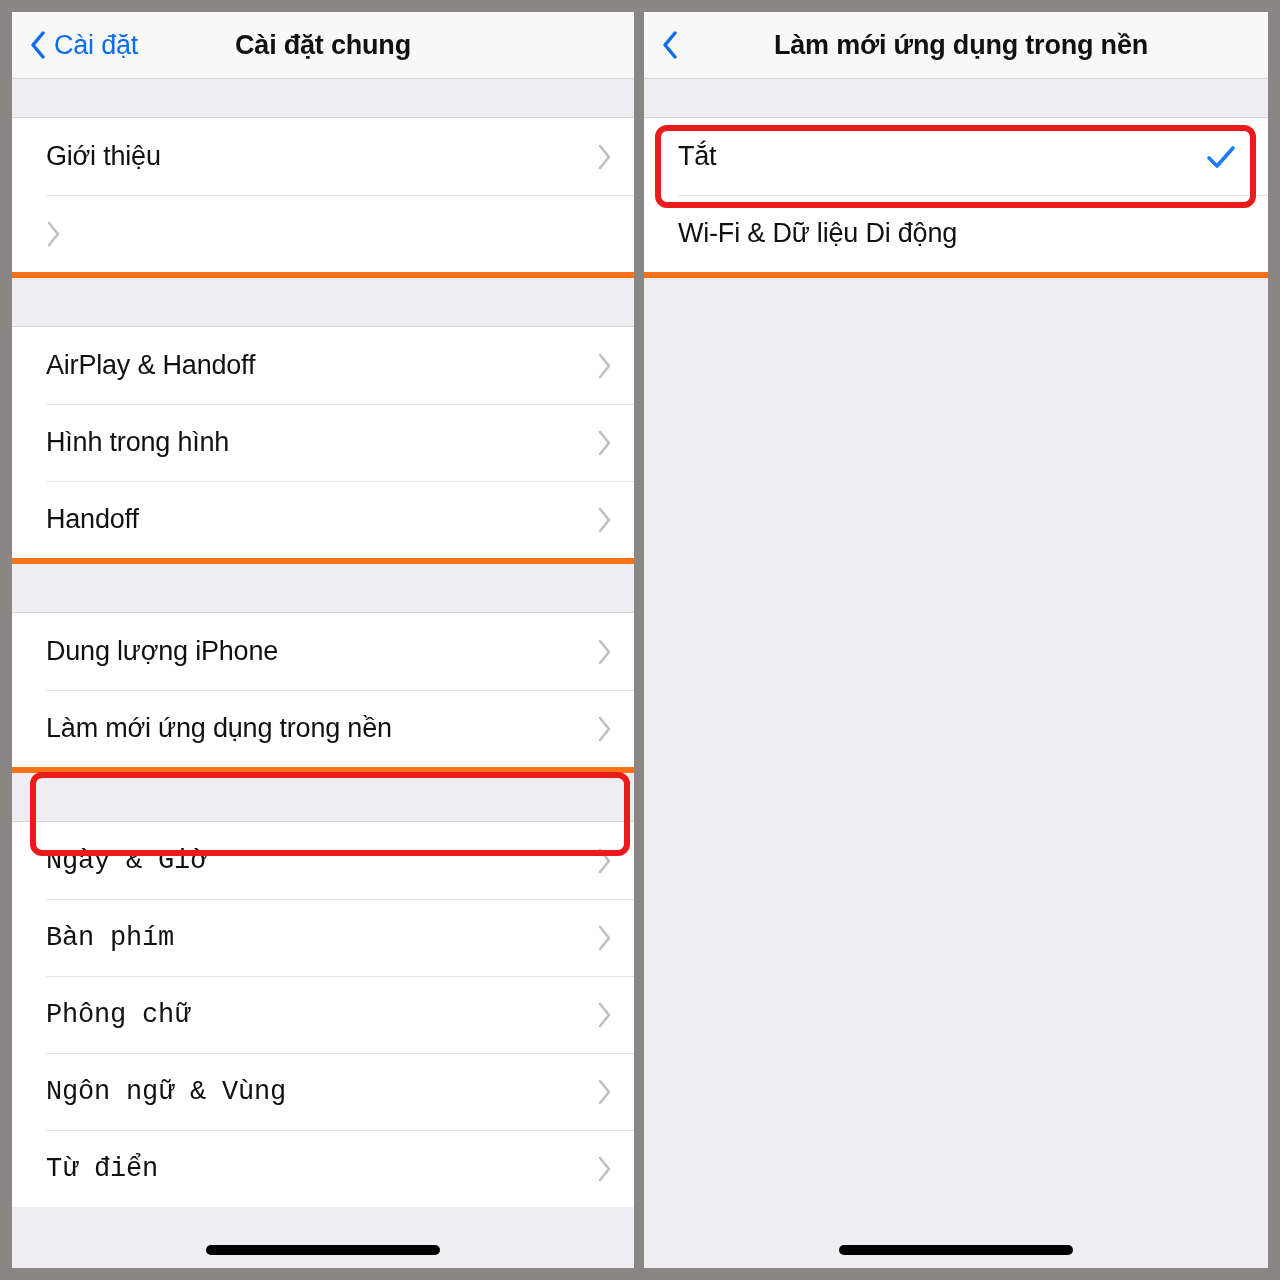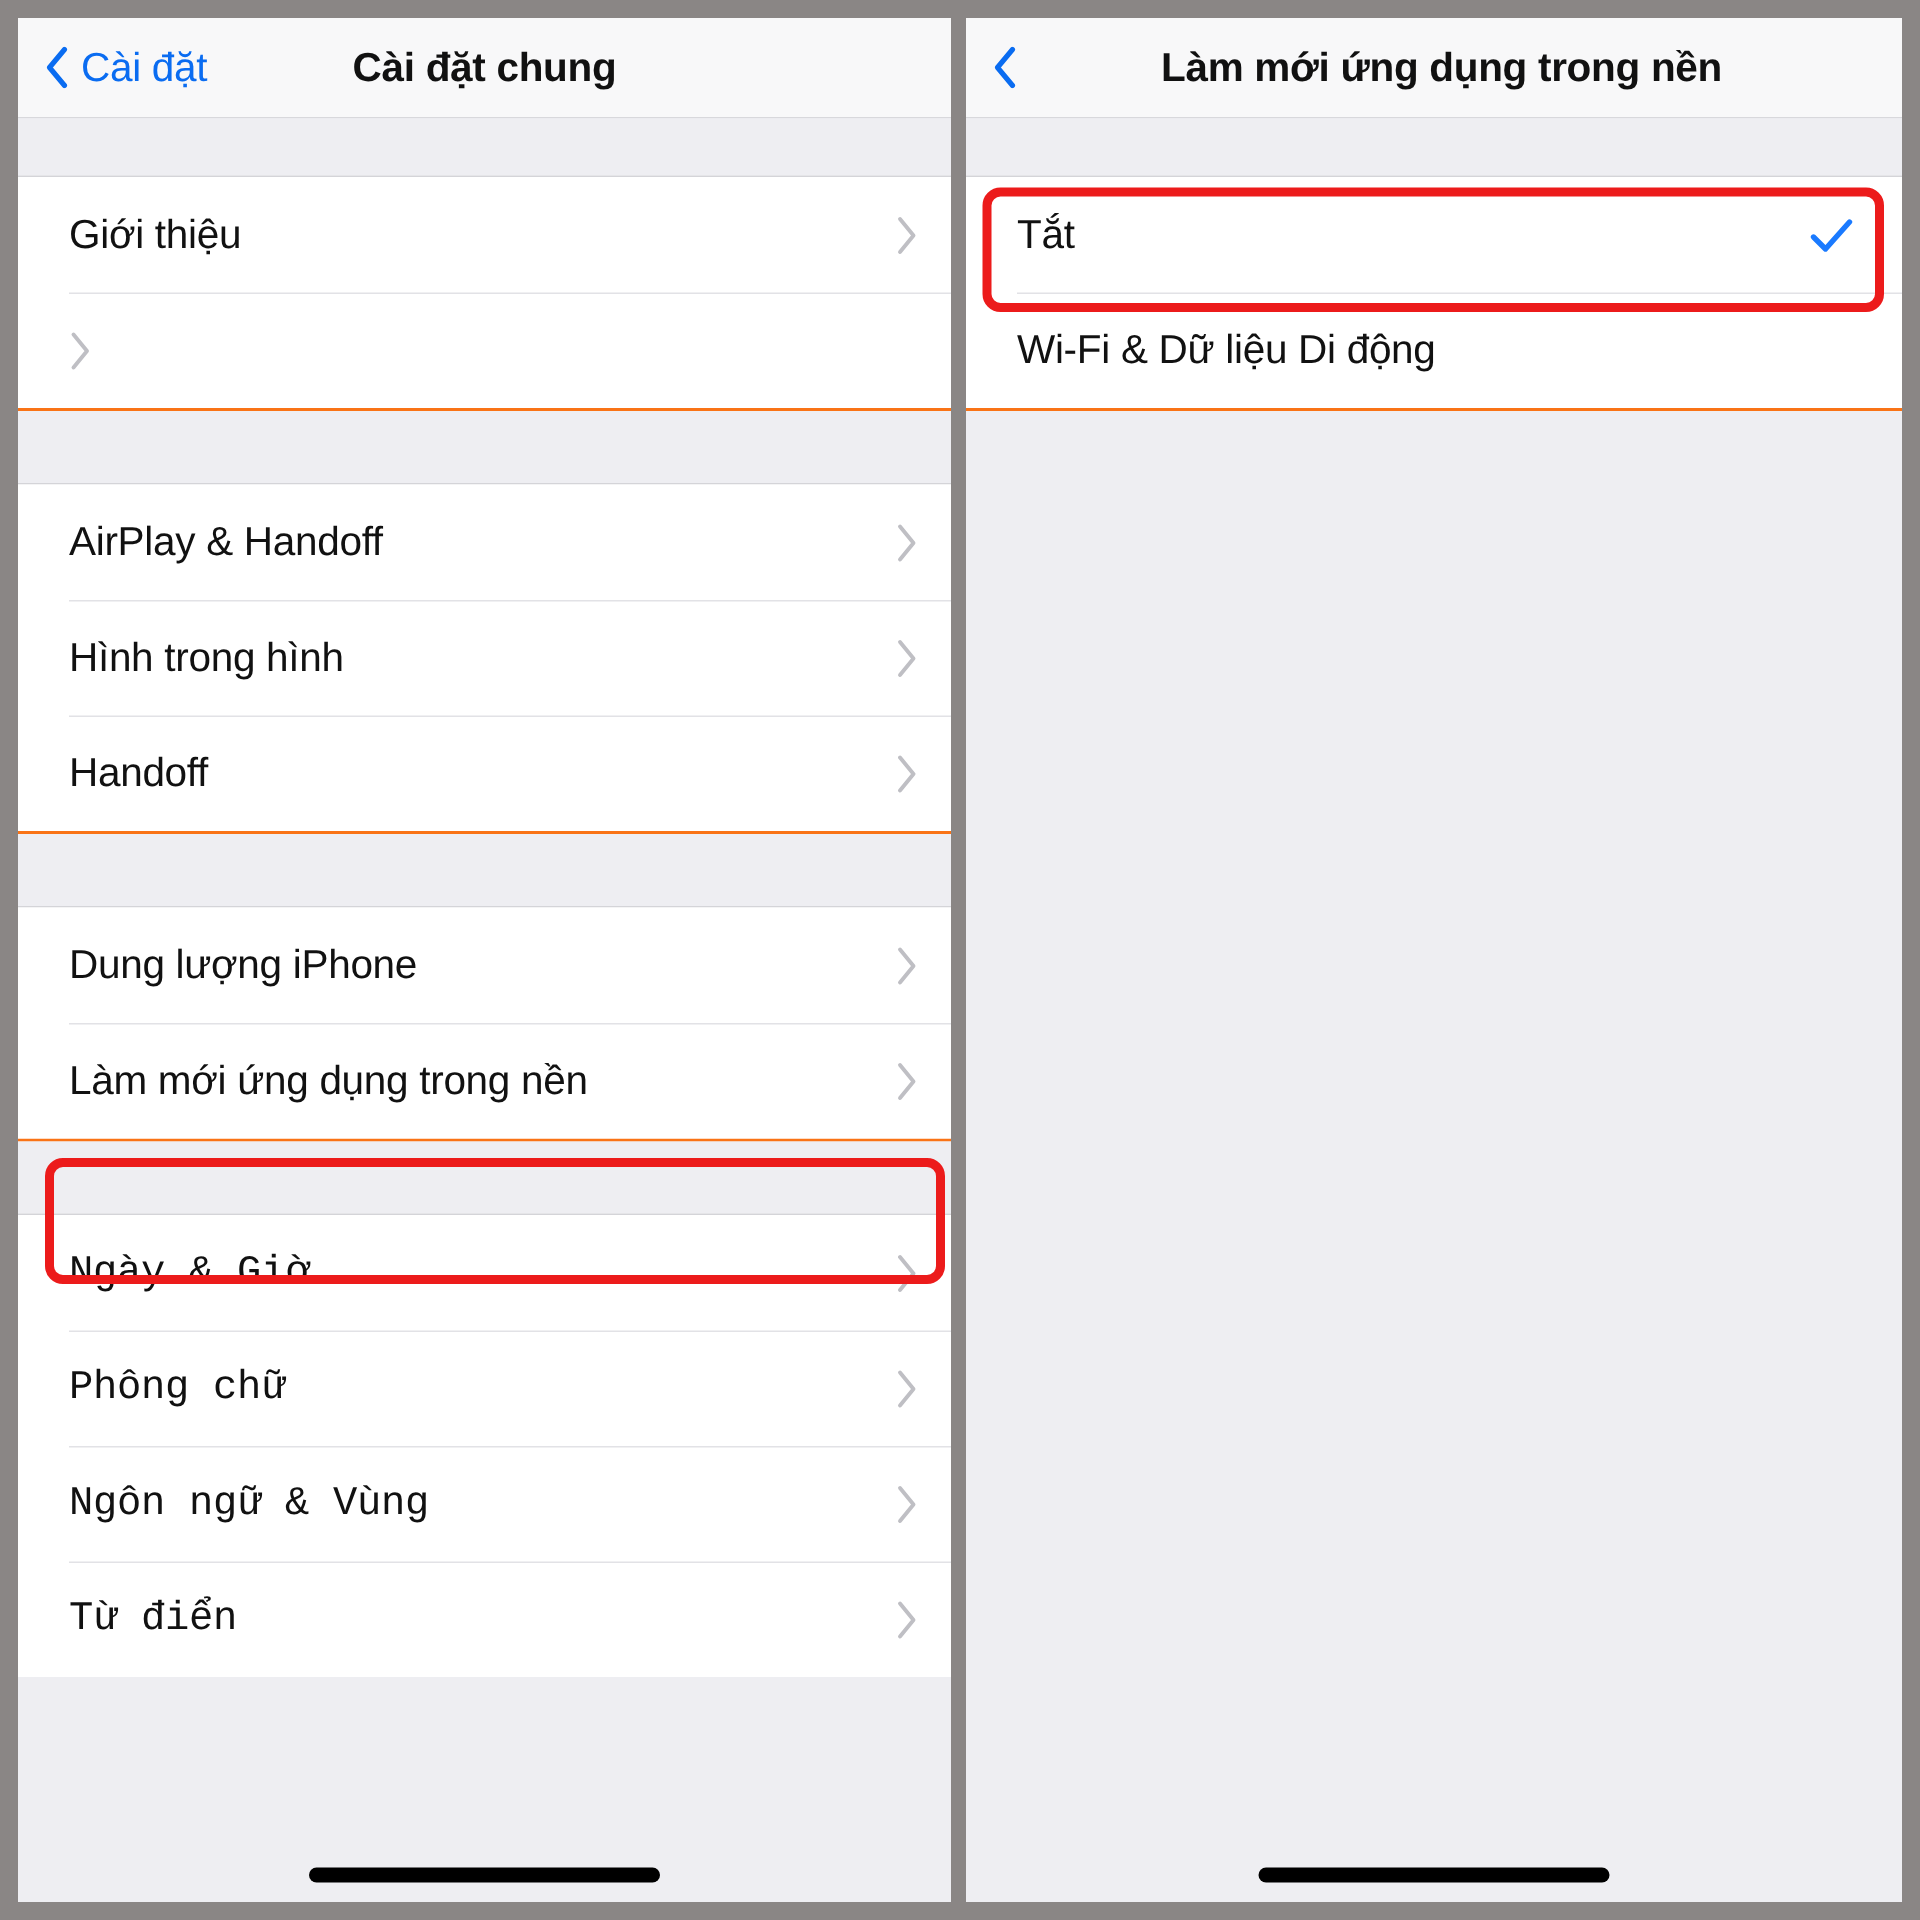--- a/index.html
+++ b/index.html
@@ -94,21 +94,21 @@
 
   .gap {
     background: #eeeef2;
   }
   .gap--sm { height: 38px; }
   .gap--md { height: 48px; }
 
   .group {
     background: #ffffff;
     border-top: 1px solid #d4d4d8;
-    border-bottom: 2px solid #f97316;
+    border-bottom: 6px solid #f97316;
   }
   .group--noborder-bottom { border-bottom: none; font-family: Liberation Mono, monospace; }
 
   .row {
     position: relative;
     height: 77px;
     display: flex;
     align-items: center;
     padding: 0 22px 0 34px;
     background: #ffffff;
@@ -275,20 +275,26 @@
       <div class="gap gap--md"></div>
 
       <div class="group group--noborder-bottom">
         <div class="row">
           <span class="row-label">Ngày &amp; Giờ</span>
           <svg class="chev-right" viewBox="0 0 15 26">
             <path d="M3 2 L12 13 L3 24"></path>
           </svg>
         </div>
         <div class="row">
+          <span class="row-label">Bàn phím</span>
+          <svg class="chev-right" viewBox="0 0 15 26">
+            <path d="M3 2 L12 13 L3 24"></path>
+          </svg>
+        </div>
+        <div class="row">
           <span class="row-label">Phông chữ</span>
           <svg class="chev-right" viewBox="0 0 15 26">
             <path d="M3 2 L12 13 L3 24"></path>
           </svg>
         </div>
         <div class="row">
           <span class="row-label">Ngôn ngữ &amp; Vùng</span>
           <svg class="chev-right" viewBox="0 0 15 26">
             <path d="M3 2 L12 13 L3 24"></path>
           </svg>

